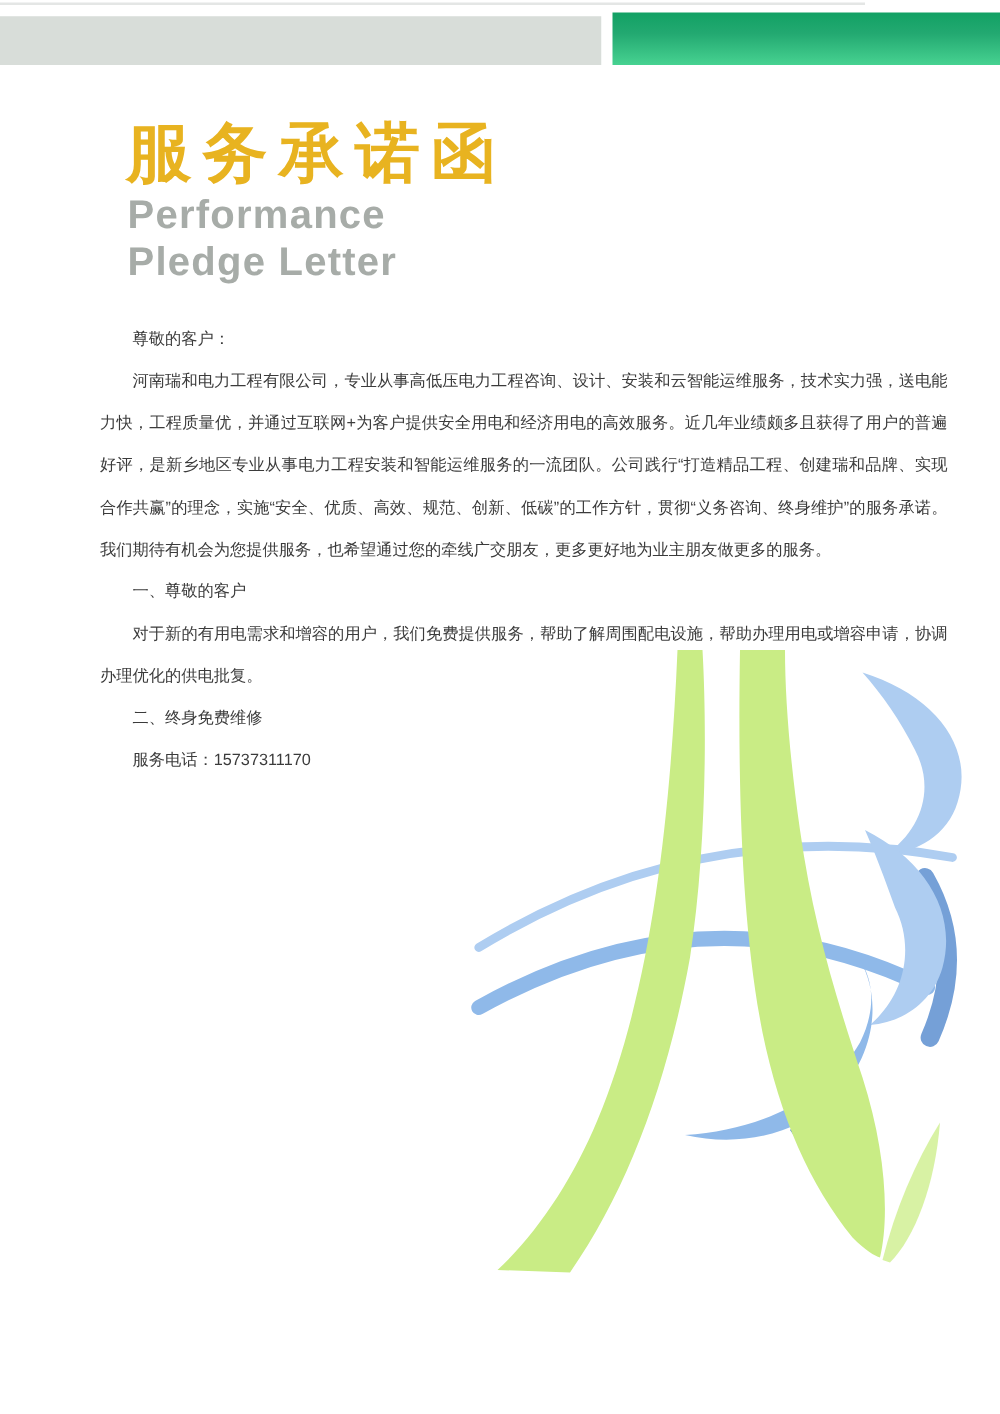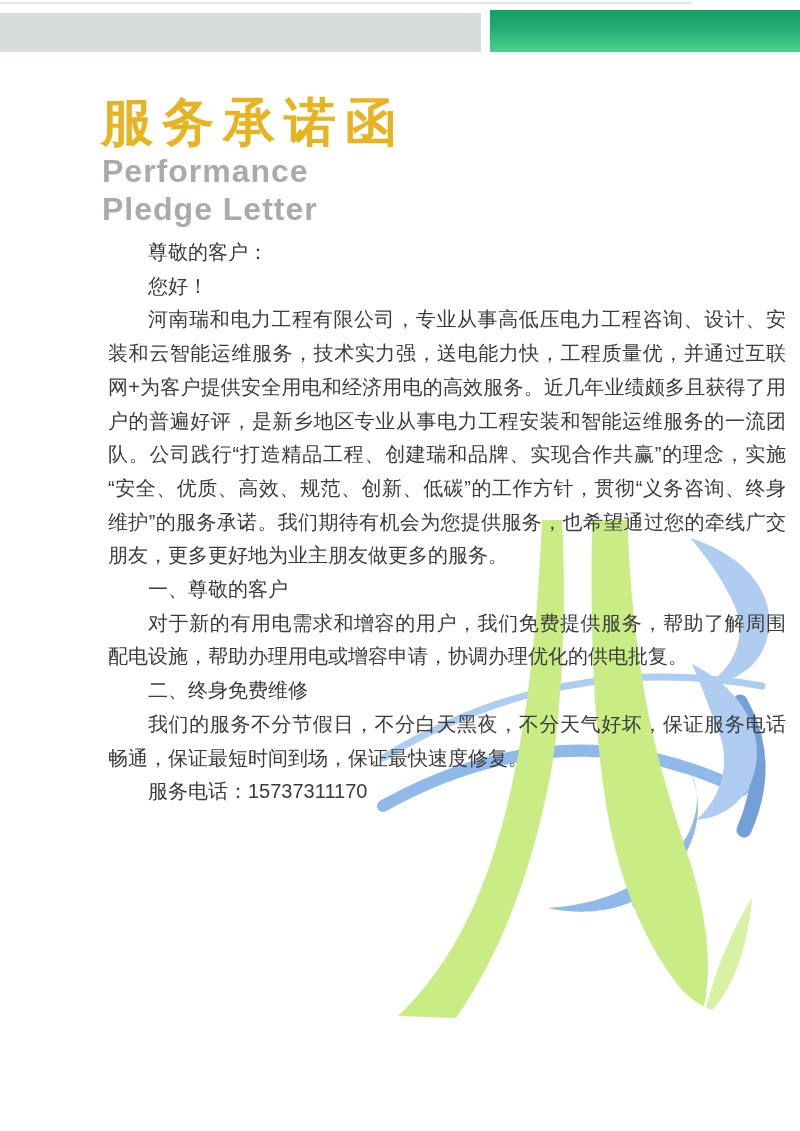--- a/index.html
+++ b/index.html
@@ -24,23 +24,23 @@
     font-size:52px; font-weight:bold; letter-spacing:9px;
     color:var(--title-gold); white-space:nowrap;
   }
   .title-en{
     position:absolute; left:102px; top:152px;
     font-size:32px; font-weight:bold; line-height:38px; letter-spacing:1px;
     color:var(--subtitle-gray); white-space:nowrap;
   }
   .watermark{position:absolute; left:0; top:0; z-index:0; pointer-events:none;}
   .body{
-    position:absolute; left:80px; top:236px; width:678px; z-index:1;
-    font-size:20px; line-height:33.7px; color:var(--body-text);
-    text-align:justify; text-justify:inter-ideograph;margin-left:28px;
+    position:absolute; left:80px; top:254px; width:678px; z-index:1;
+    font-size:13px; line-height:33.7px; color:var(--body-text);
+    text-align:justify; text-justify:inter-ideograph;
   }
   .body p{margin:0; text-indent:2em;}
   .body p.bold, .body span.bold{font-weight:normal;}
 </style>
 </head>
 <body>
 
 <div class="page">
 
   <div class="top-hairline"></div>
@@ -64,22 +64,20 @@
     <path fill="var(--watermark-blue-mid)" d="M 548 908 C 612 904 664 876 688 834 C 700 810 700 786 688 768 C 706 800 700 844 668 878 C 638 908 592 918 548 908 Z"></path>
     <path fill="var(--watermark-blue-dark)" d="M 640 896 C 664 920 682 952 690 992 C 672 964 652 932 632 904 Z"></path>
 
     <path fill="var(--watermark-green)" d="M 542 520 C 536 660 520 796 478 896 C 458 944 430 986 398 1016 L 456 1018 C 502 952 534 866 552 766 C 564 688 566 592 562 520 Z"></path>
     <path fill="var(--watermark-green)" d="M 592 520 C 590 640 594 744 610 826 C 624 894 648 948 682 990 C 692 1000 700 1005 704 1006 C 712 972 708 918 690 862 C 668 796 650 736 640 664 C 632 608 628 558 628 520 Z"></path>
     <path fill="var(--watermark-green-light)" d="M 706 1008 C 716 968 732 930 752 898 C 748 948 732 990 712 1010 Z"></path>
   </svg>
 
   <main class="body">
       <p><span>尊敬的客户：</span></p>
-      <p><span>您好！</span></p>
       <p><span>河南瑞和电力工程有限公司，专业从事高低压电力工程咨询、设计、安装和云智能运维服务，技术实力强，送电能力快，工程质量优，并通过互联网+为客户提供安全用电和经济用电的高效服务。近几年业绩颇多且获得了用户的普遍好评，是新乡地区专业从事电力工程安装和智能运维服务的一流团队。公司践行“打造精品工程、创建瑞和品牌、实现合作共赢”的理念，实施“安全、优质、高效、规范、创新、</span><span class="bold">低碳</span><span>”的工作方针，贯彻“义务咨询、终身维护”的服务承诺。我们期待有机会为您提供服务，也希望通过您的牵线广交朋友，更多更好地为业主朋友做更多的服务。</span></p>
       <p class="bold"><span>一、尊敬的客户</span></p>
       <p><span>对于新的有用电需求和增容的用户，我们免费提供服务，帮助了解周围配电设施，帮助办理用电或增容申请，协调办理优化的供电批复。</span></p>
       <p class="bold"><span>二、终身免费维修</span></p>
-      <p><span>我们的服务不分节假日，不分白天黑夜，不分天气好坏，保证服务电话畅通，保证最短时间到场，保证最快速度修复。</span></p>
       <p><span>服务电话：15737311170</span></p>
     </main>
 
 </div>
 
 </body></html>

